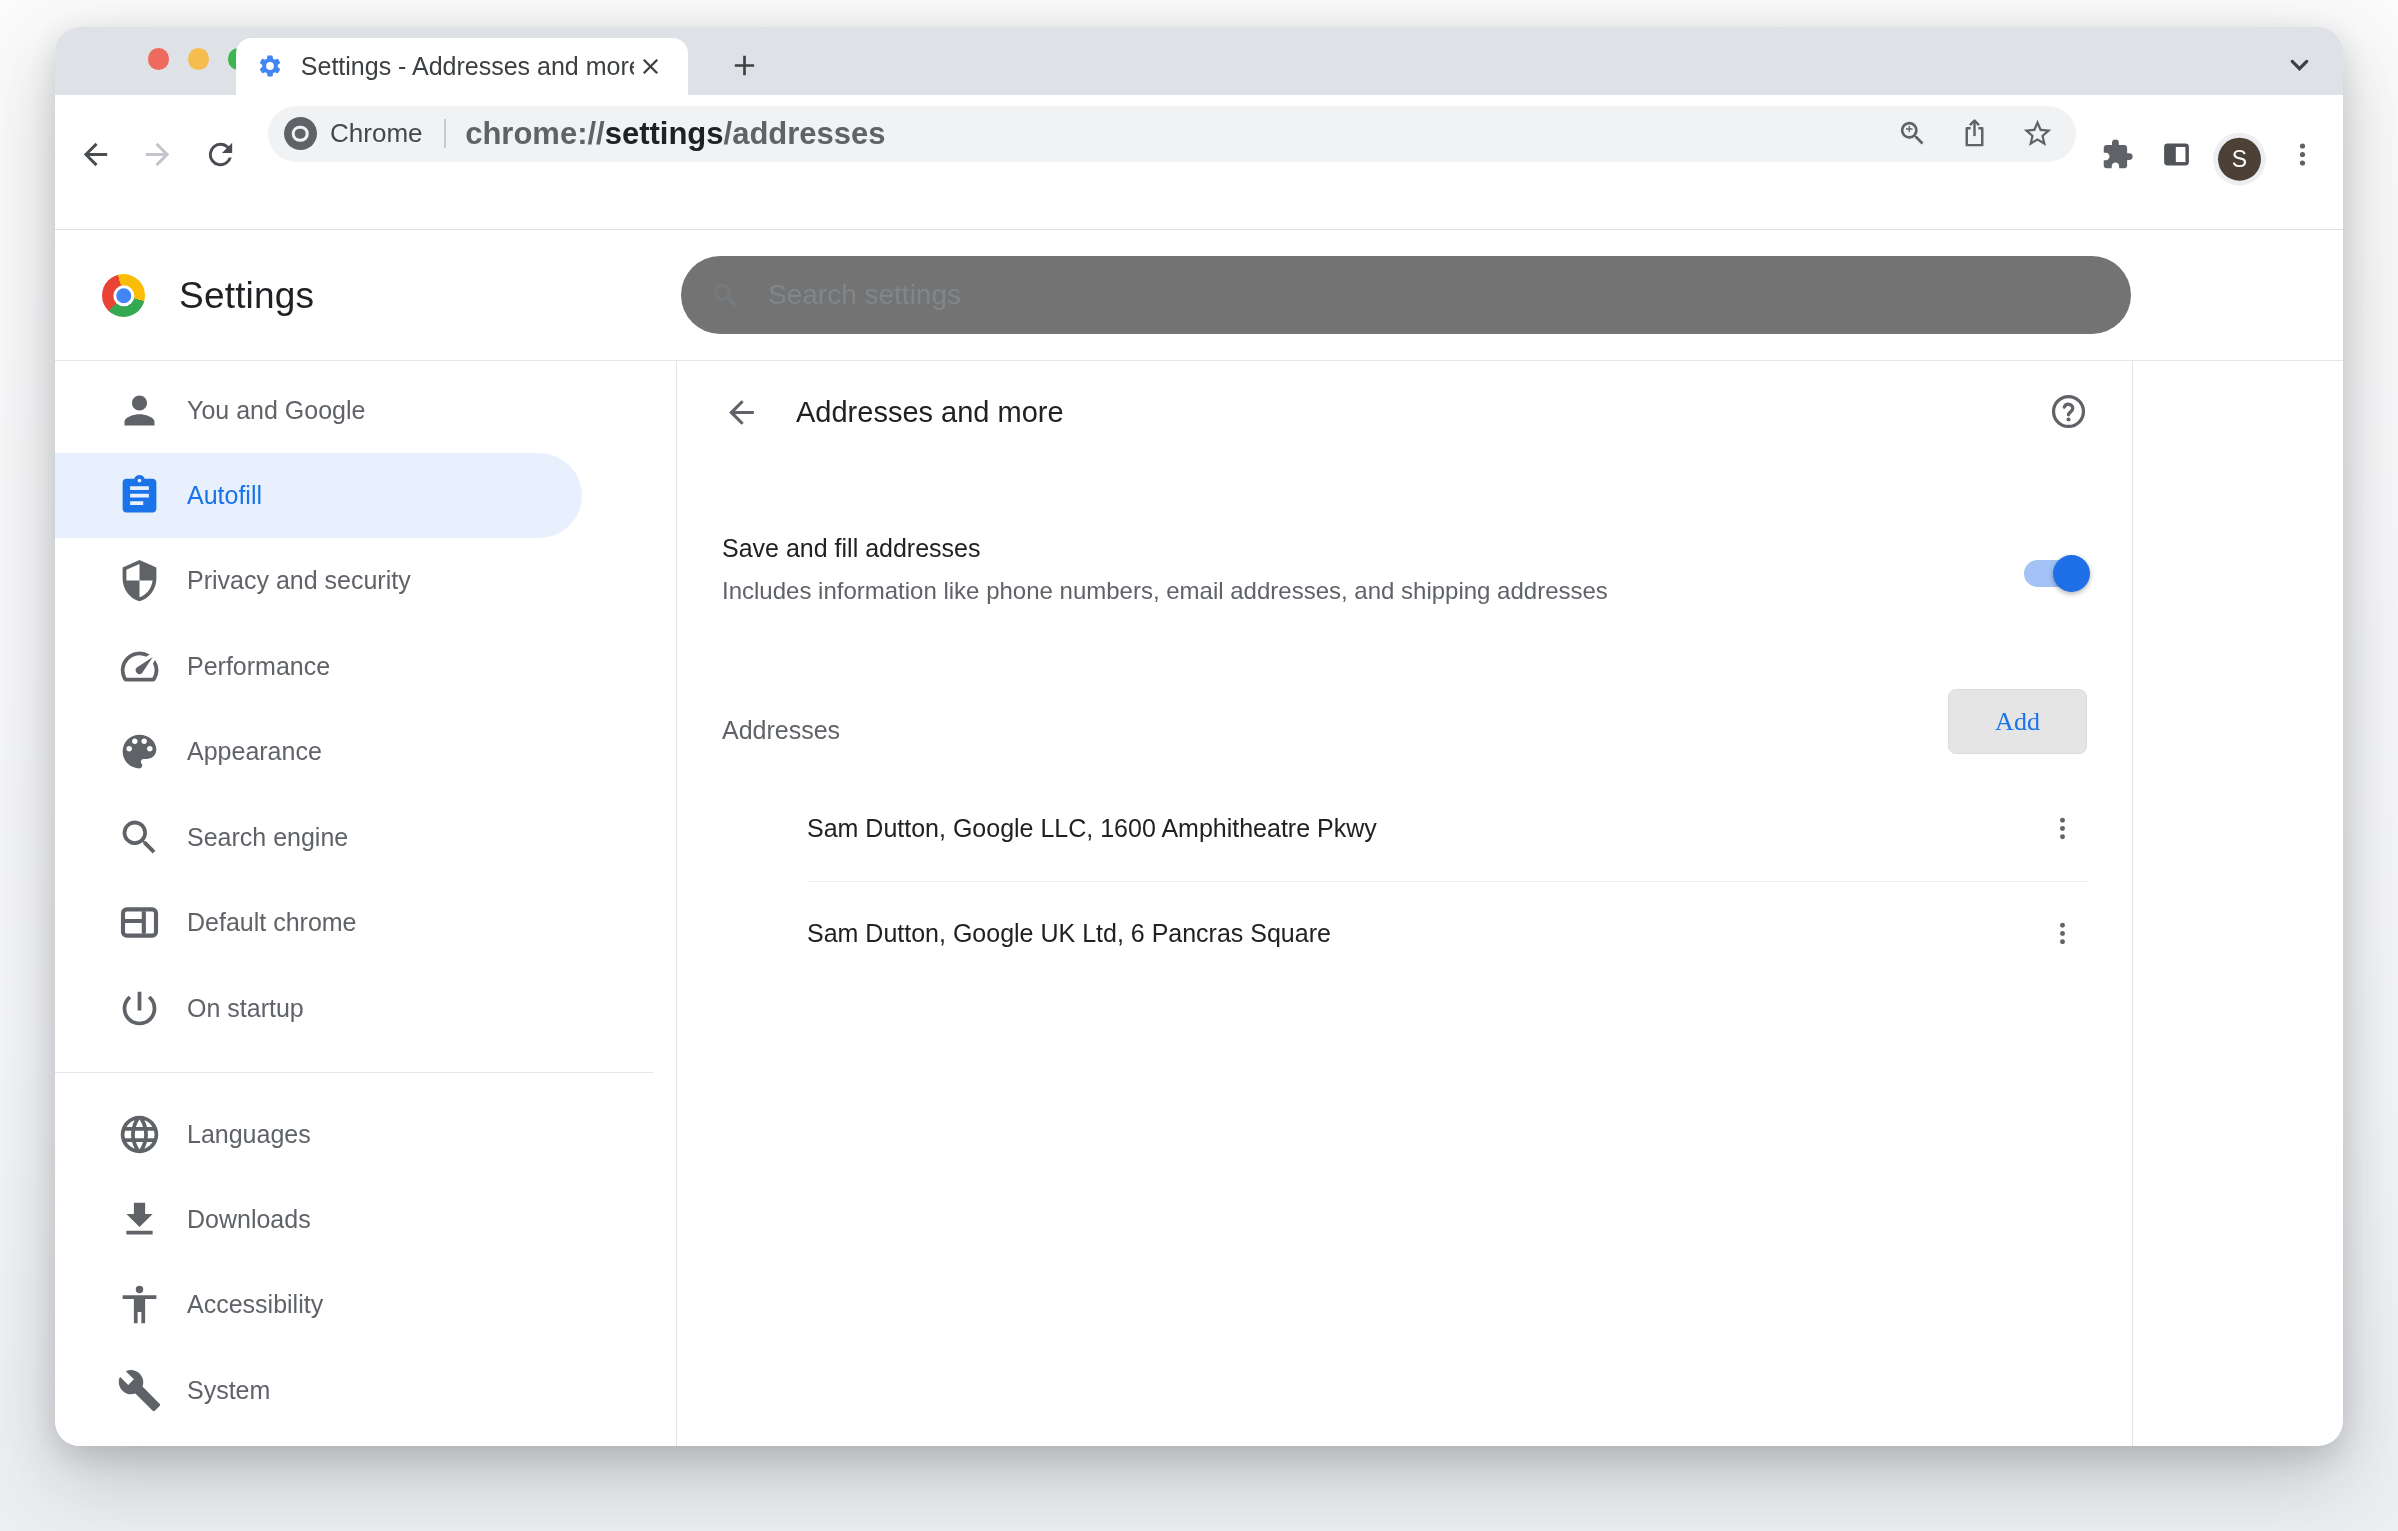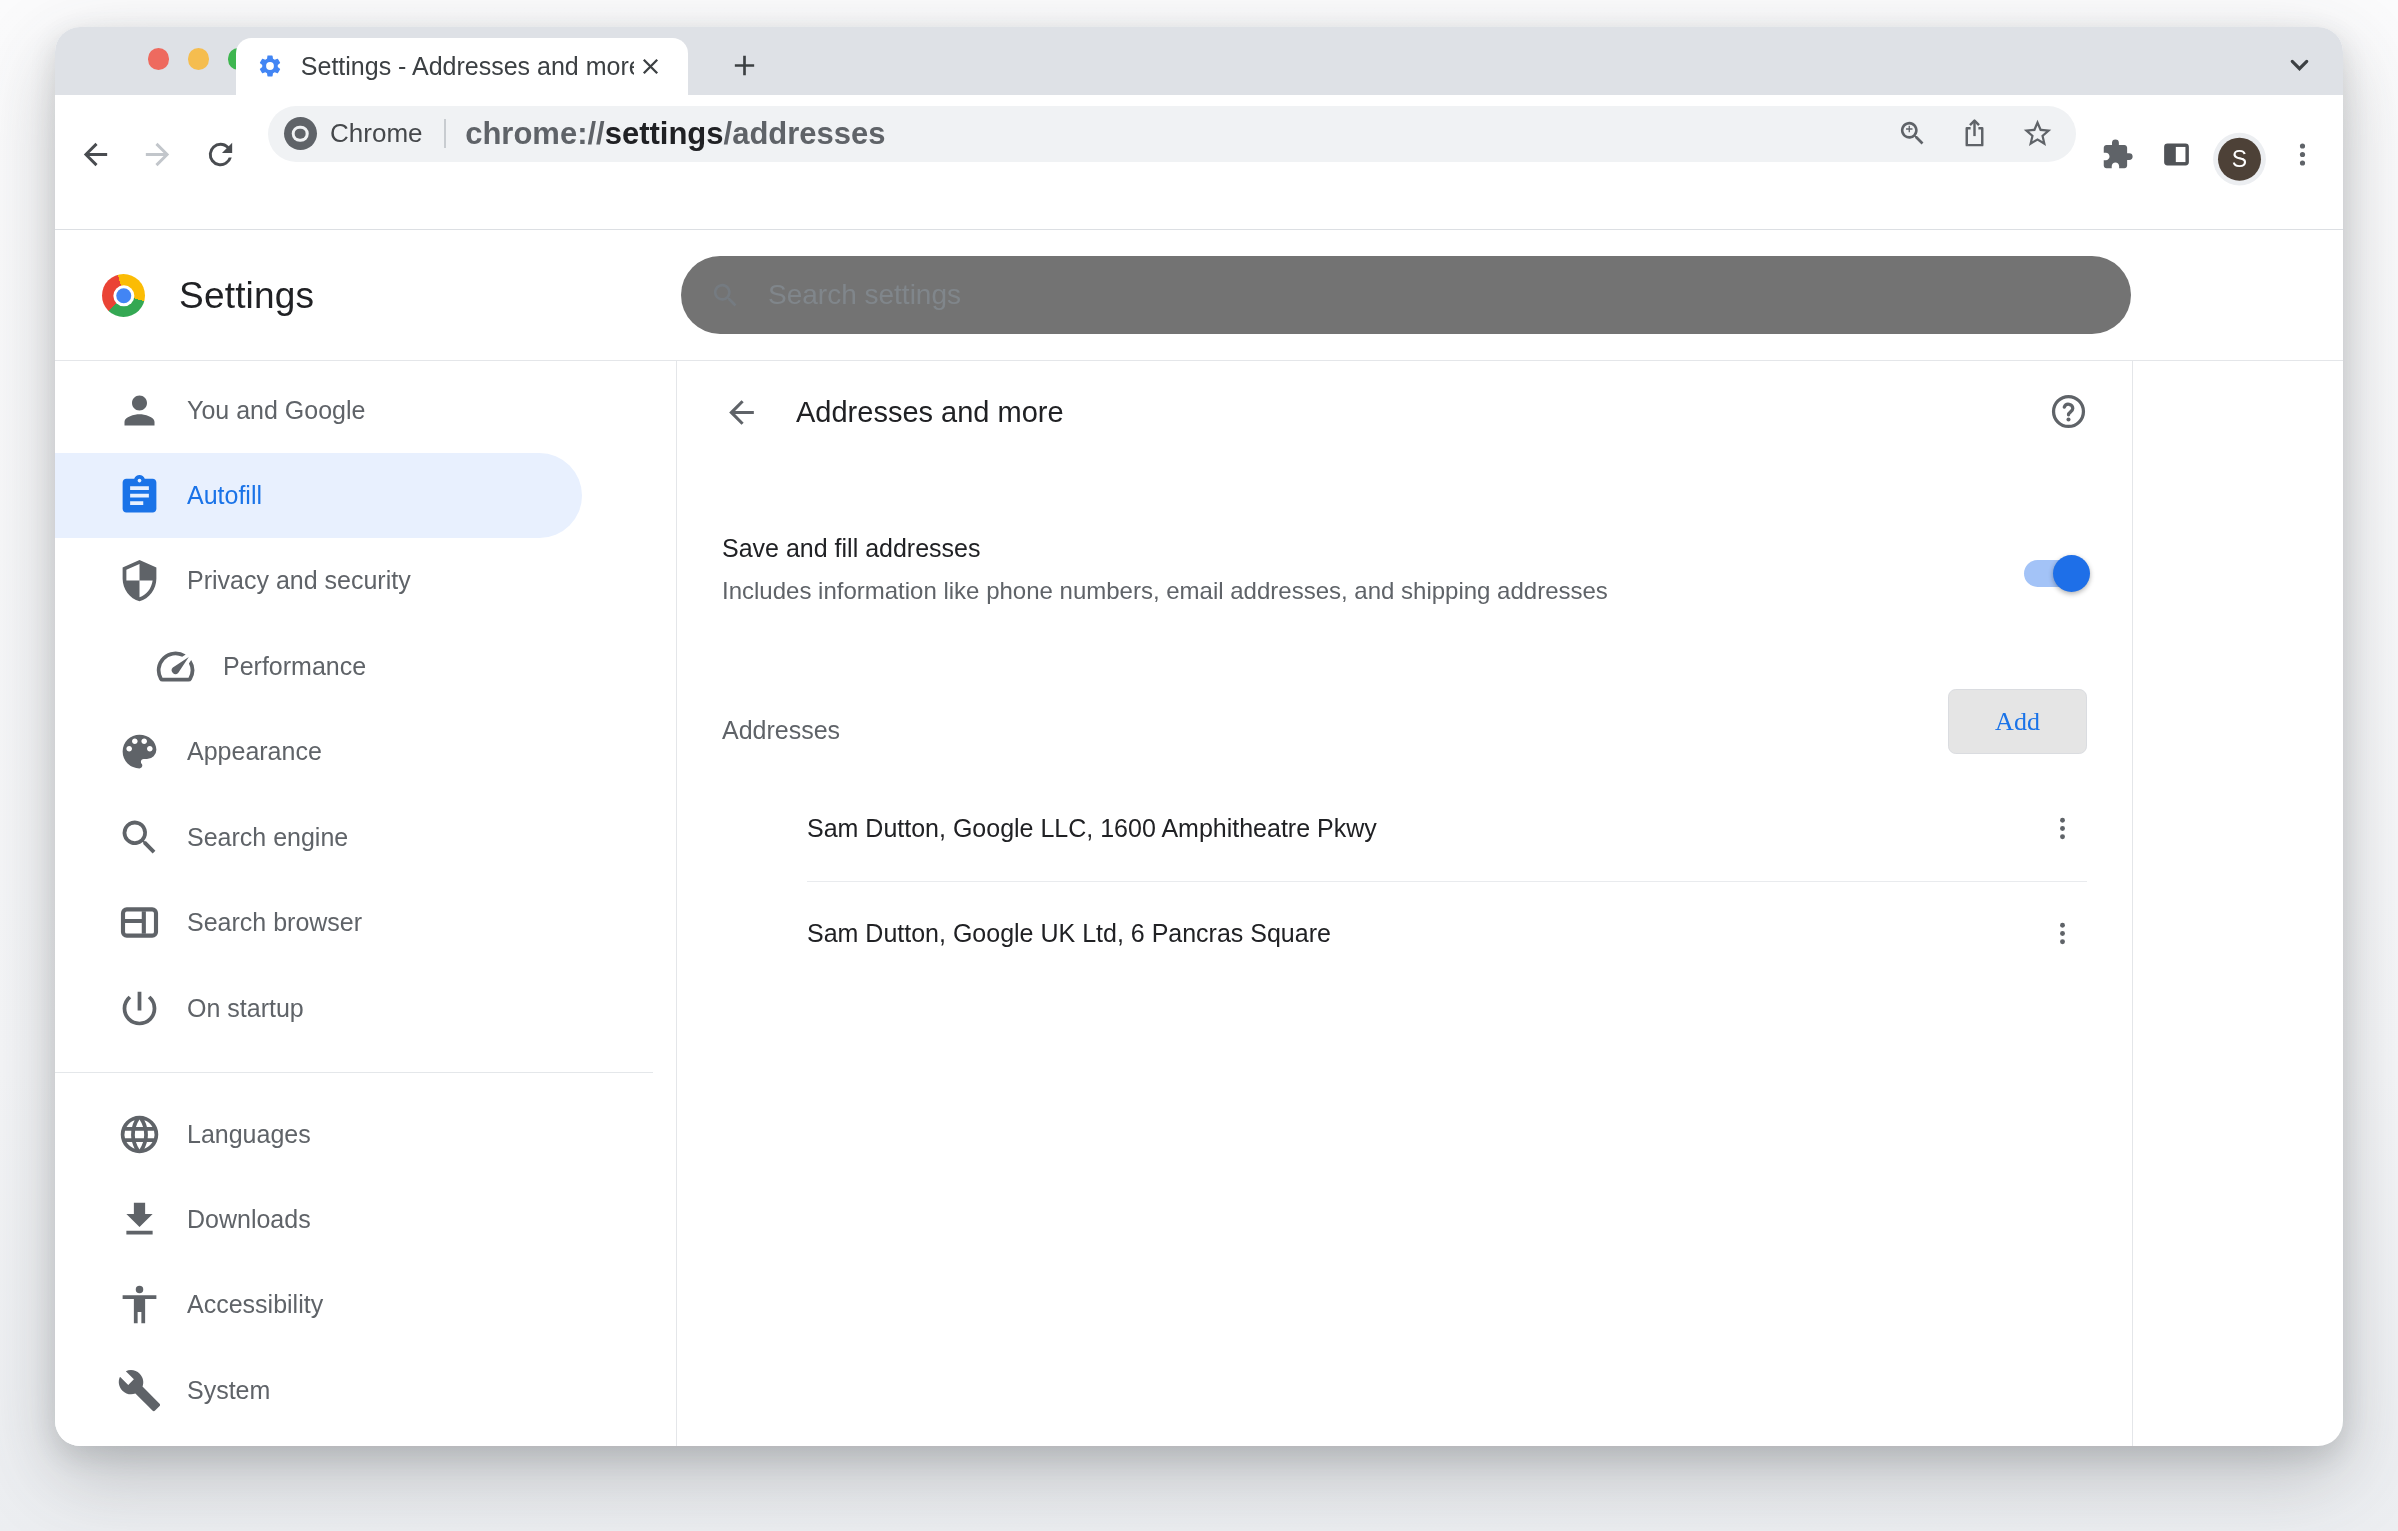--- a/index.html
+++ b/index.html
@@ -229,21 +229,21 @@
         <span class="nlabel">Autofill</span>
       </div>
       <div class="nav-item" style="top:177px;">
         <span class="nico">
             <svg width="45" height="45" viewBox="0 0 24 24" fill="currentColor">
               <path d="M12 1L3 5v6c0 5.55 3.84 10.74 9 12 5.16-1.26 9-6.45 9-12V5l-9-4zm0 10.99h7c-.53 4.12-3.28 7.79-7 8.94V12H5V6.3l7-3.11v8.8z"></path>
             </svg>
           </span>
         <span class="nlabel">Privacy and security</span>
       </div>
-      <div class="nav-item" style="top:263px;margin-left:36px;">
+      <div class="nav-item" style="top:263px;">
         <span class="nico">
             <svg width="45" height="45" viewBox="0 0 24 24" fill="currentColor">
               <path d="M20.38 8.57l-1.23 1.85a8 8 0 0 1-.22 7.58H5.07A8 8 0 0 1 15.58 6.85l1.85-1.23A10 10 0 0 0 3.35 19a2 2 0 0 0 1.72 1h13.85a2 2 0 0 0 1.74-1 10 10 0 0 0-.28-10.43zm-9.79 6.84a2 2 0 0 0 2.83 0l5.66-8.49-8.49 5.66a2 2 0 0 0 0 2.83z"></path>
             </svg>
           </span>
         <span class="nlabel">Performance</span>
       </div>
       <div class="nav-item" style="top:348px;">
         <span class="nico">
             <svg width="45" height="45" viewBox="0 0 24 24" fill="currentColor">
@@ -260,21 +260,21 @@
           </span>
         <span class="nlabel">Search engine</span>
       </div>
       <div class="nav-item" style="top:519px;">
         <span class="nico">
             <svg width="45" height="45" viewBox="0 0 24 24" fill="none" stroke="currentColor">
               <rect x="3.2" y="5" width="17.6" height="14" rx="2" stroke-width="2.2"></rect>
               <path d="M4 11.2h10.3M14.3 6v12" stroke-width="2.2"></path>
             </svg>
           </span>
-        <span class="nlabel">Search browser</span>
+        <span class="nlabel">Default chrome</span>
       </div>
       <div class="nav-item" style="top:605px;text-decoration:underline;">
         <span class="nico">
             <svg width="45" height="45" viewBox="0 0 24 24" fill="currentColor">
               <path d="M13 3h-2v10h2V3zm4.83 2.17l-1.42 1.42A6.92 6.92 0 0 1 19 12a7 7 0 0 1-14 0c0-2.06.9-3.92 2.58-5.42L6.17 5.17A8.93 8.93 0 0 0 3 12a9 9 0 0 0 18 0c0-2.74-1.23-5.19-3.17-6.83z"></path>
             </svg>
           </span>
         <span class="nlabel">On startup</span>
       </div>
       <div class="side-divider"></div>

